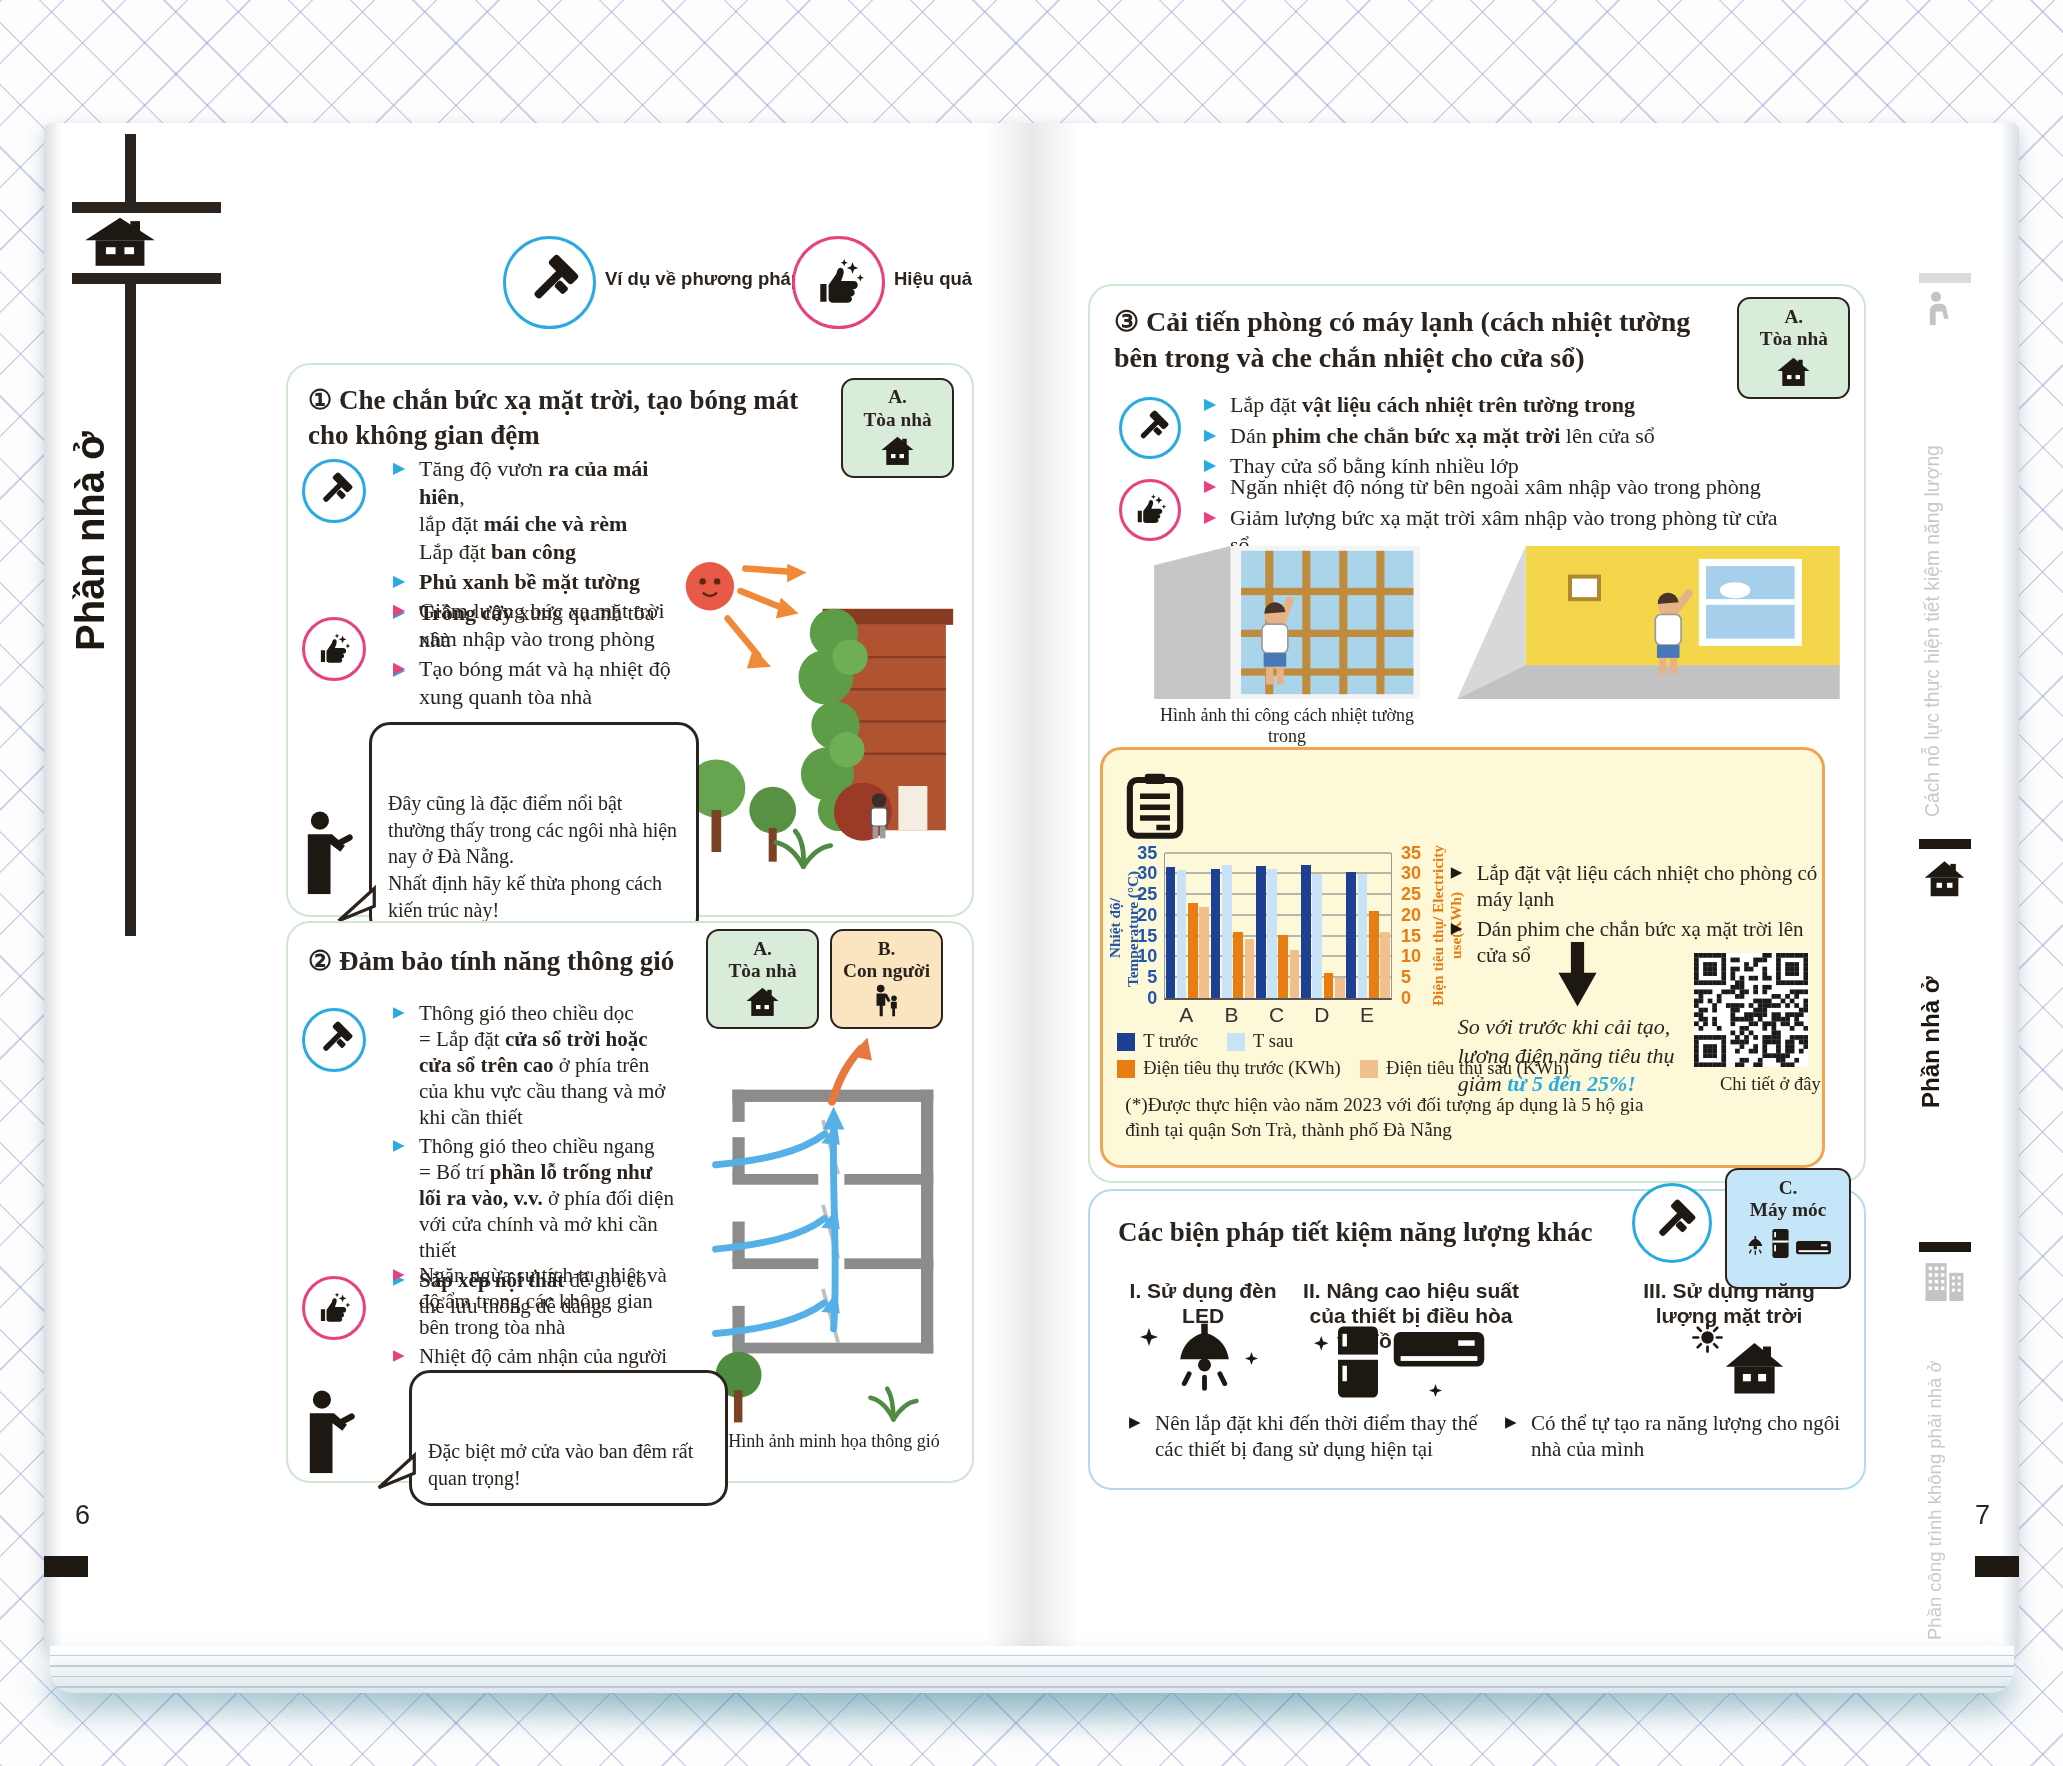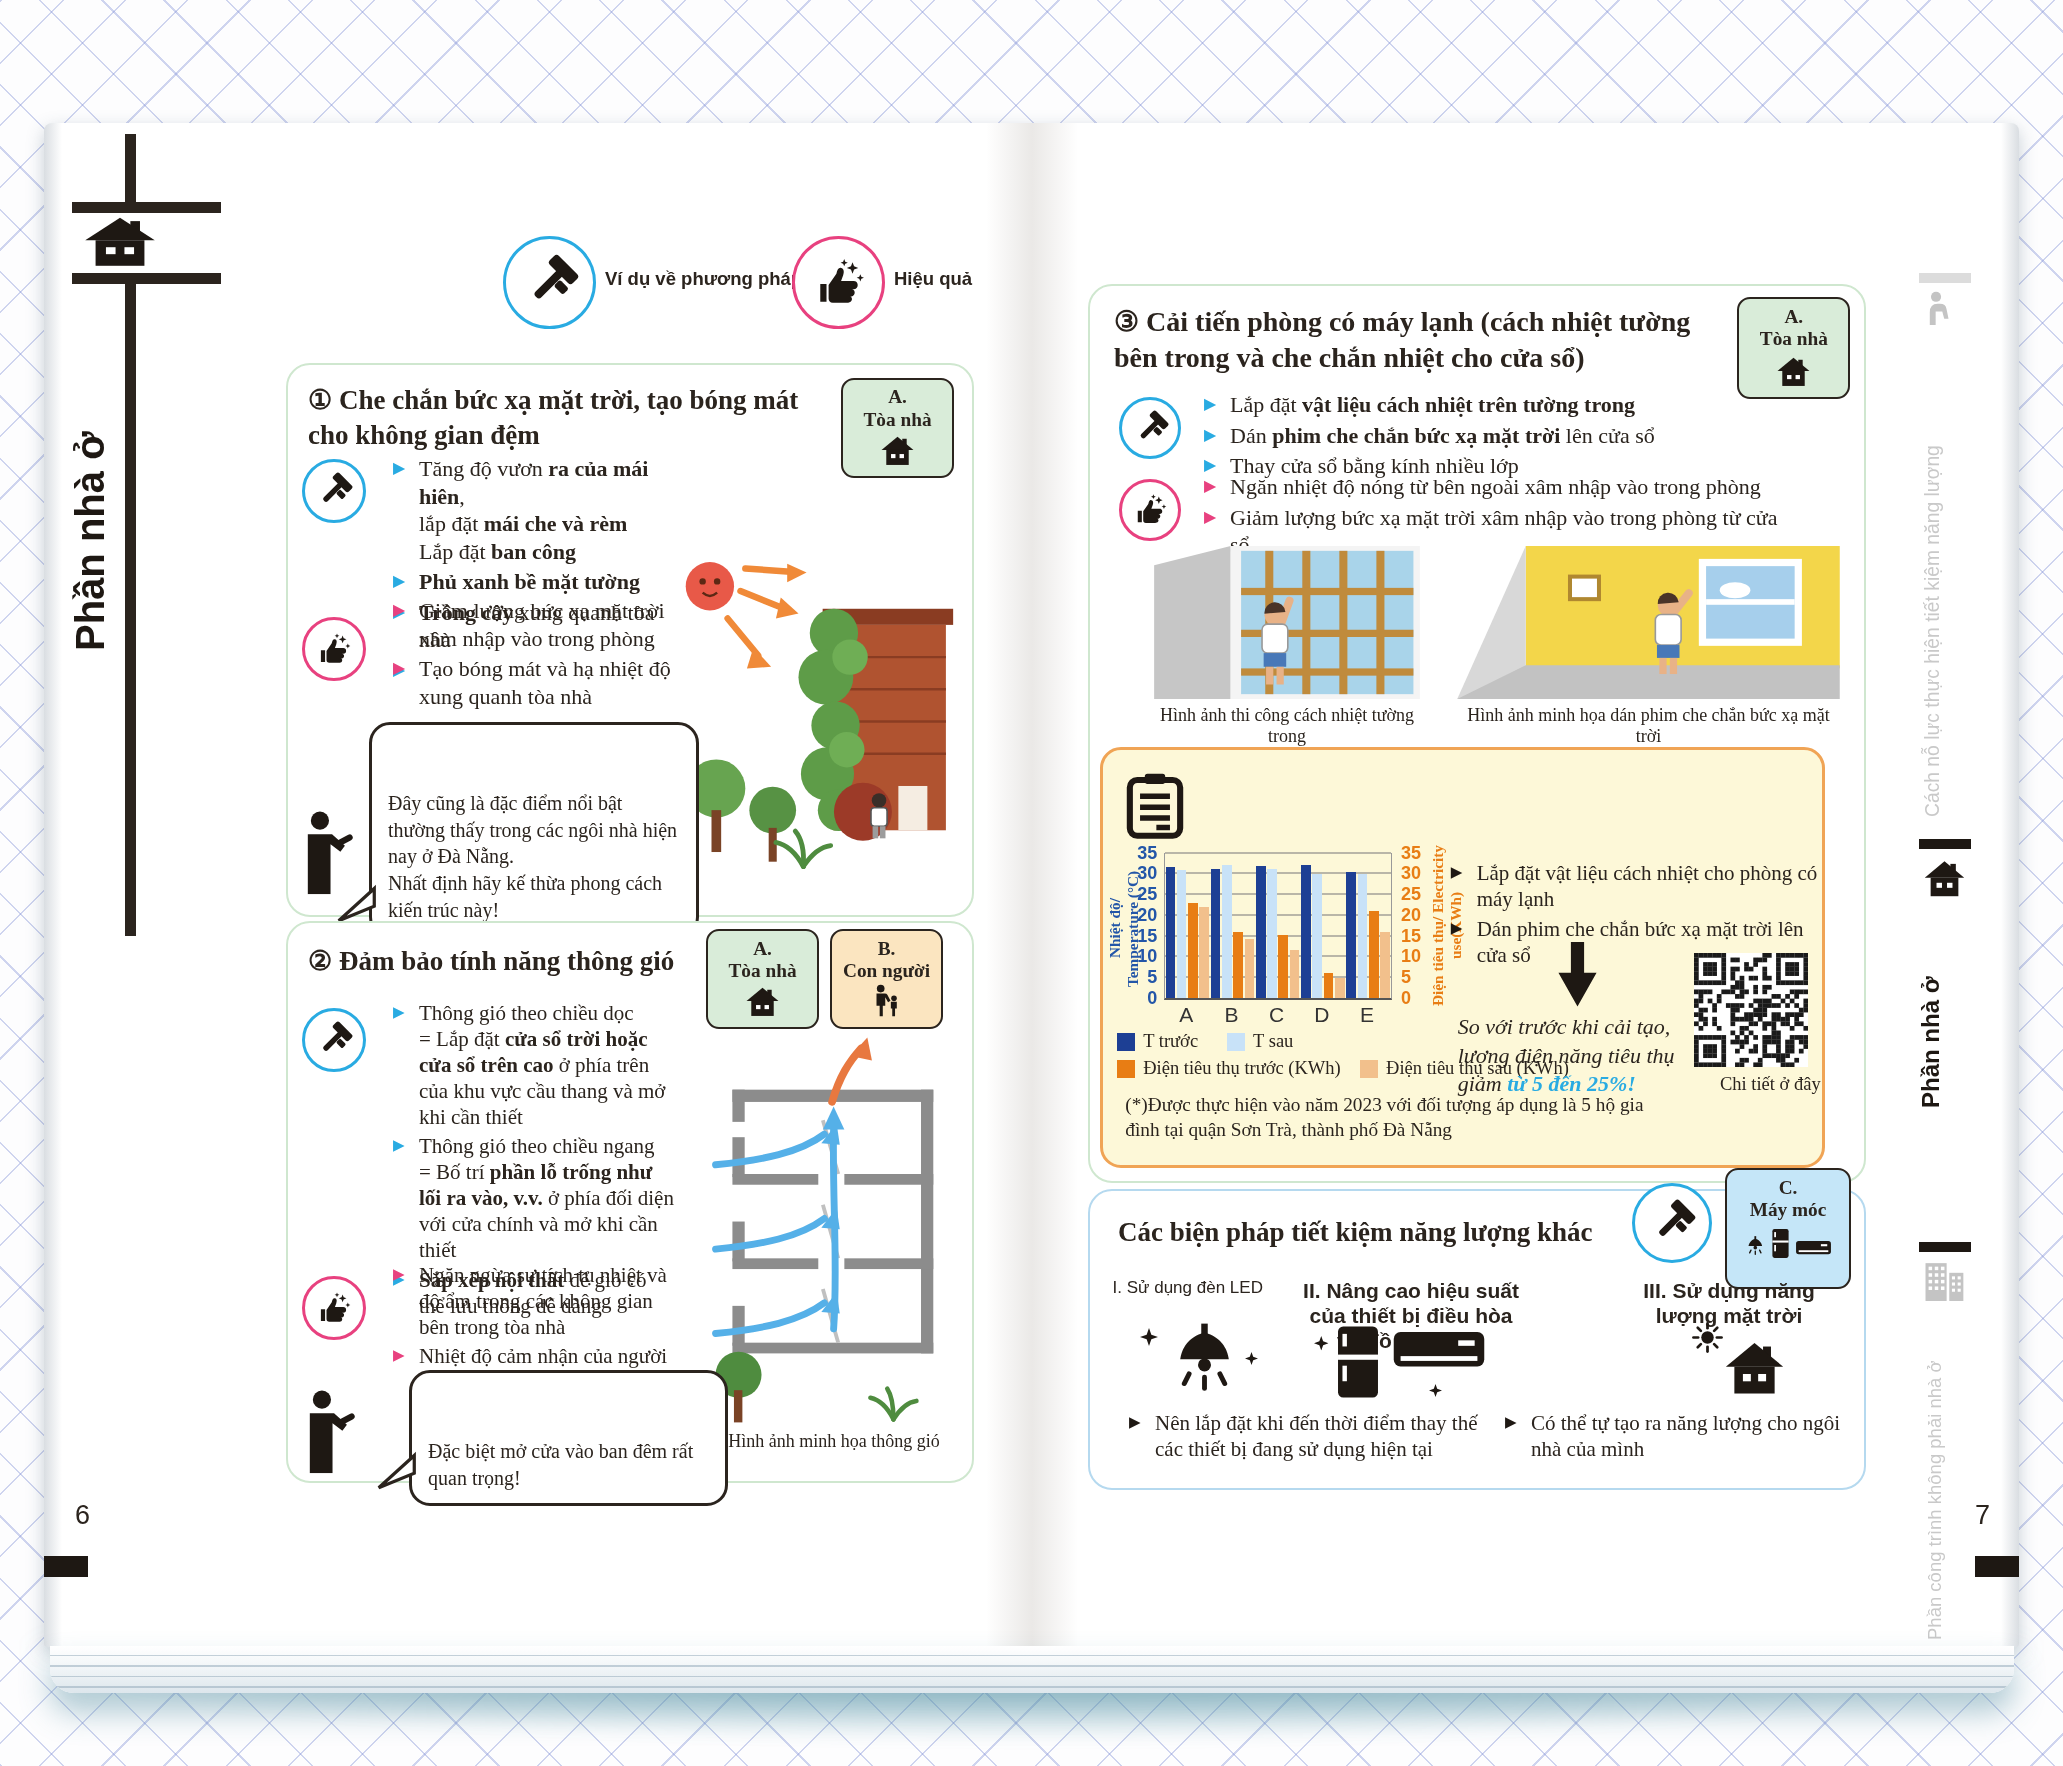--- a/index.html
+++ b/index.html
@@ -515,21 +515,20 @@
       <rect x="309" y="66" width="110" height="7" fill="#fff"></rect>
       <rect x="272" y="50" width="10" height="44" rx="5" fill="#e8b287" transform="rotate(38 277 72)"></rect>
       <circle cx="262" cy="74" r="13" fill="#e8b287"></circle>
       <path d="M249 72 a13 13 0 0 1 26 -2 z" fill="#4a3428"></path>
       <rect x="246" y="85" width="32" height="38" rx="7" fill="#fff" stroke="#999" stroke-width="2"></rect>
       <rect x="248" y="123" width="28" height="16" fill="#4878b8"></rect>
       <rect x="251" y="139" width="9" height="20" fill="#e8b287"></rect>
         <rect x="264" y="139" width="9" height="20" fill="#e8b287"></rect>
     </svg>
     <div class="abs cap" style="left:64px;top:419px;width:266px;">Hình ảnh thi công cách nhiệt tường trong</div>
-    <div class="abs cap" style="left:367px;top:419px;width:383px;">Hình ảnh minh họa dán phim che chắn bức xạ mặt trời</div>
 
     <div class="abs" style="left:9.7px;top:461px;width:725px;height:421px;background:#fdf8d8;border:3.2px solid #f0a455;border-radius:21px;box-sizing:border-box;">
       <svg class="abs" style="left:18px;top:18px;" width="68" height="77" viewBox="0 0 100 100">
           <use href="#sym-clipboard" color="#1e1813"></use>
         </svg>
 
       <div class="abs vtext" style="left:3.2px;top:106px;height:145px;font-size:15.3px;font-weight:bold;color:#2356a8;text-align:center;">Nhiệt độ/ Temperature (°C)</div>
       <div class="abs" id="ticks-l" style="left:22.6px;top:103px;width:32px;height:145px;">
           <div class="tick" style="bottom: -9px; padding-right: 6.4px;">0</div>
           <div class="tick" style="bottom: 12px; padding-right: 6.4px;">5</div>
@@ -958,21 +957,21 @@
           </svg>
         <svg width="21" height="31" viewBox="0 0 70 100">
             <use href="#sym-fridge" color="#1e1813"></use>
           </svg>
         <svg width="37" height="19.3" viewBox="0 0 140 70">
             <use href="#sym-ac" color="#1e1813"></use>
           </svg>
       </div>
     </div>
 
-    <div class="abs sans" style="left:22.6px;top:87px;width:181px;font-size:17px;font-weight:normal;text-align:left;line-height:1.2;">I. Sử dụng đèn LED</div>
+    <div class="abs sans" style="left:22.6px;top:87px;width:181px;font-size:21px;font-weight:bold;text-align:center;line-height:1.2;">I. Sử dụng đèn LED</div>
     <div class="abs sans" style="left:208px;top:87px;width:226px;font-size:21px;font-weight:bold;text-align:center;line-height:1.2;">II. Nâng cao hiệu suất của thiết bị điều hòa và đồ gia dụng</div>
     <div class="abs sans" style="left:528px;top:87px;width:222px;font-size:21px;font-weight:bold;text-align:center;line-height:1.2;">III. Sử dụng năng lượng mặt trời</div>
 
     <svg class="abs" style="left:74px;top:131px;" width="81" height="81" viewBox="0 0 100 100">
         <use href="#sym-lamp" color="#1e1813"></use>
       </svg>
     <svg class="abs" style="left:50px;top:137px;" width="18" height="18" viewBox="0 0 20 20">
         <use href="#sym-spark" color="#1e1813"></use>
       </svg>
     <svg class="abs" style="left:155px;top:161px;" width="13" height="13" viewBox="0 0 20 20">

